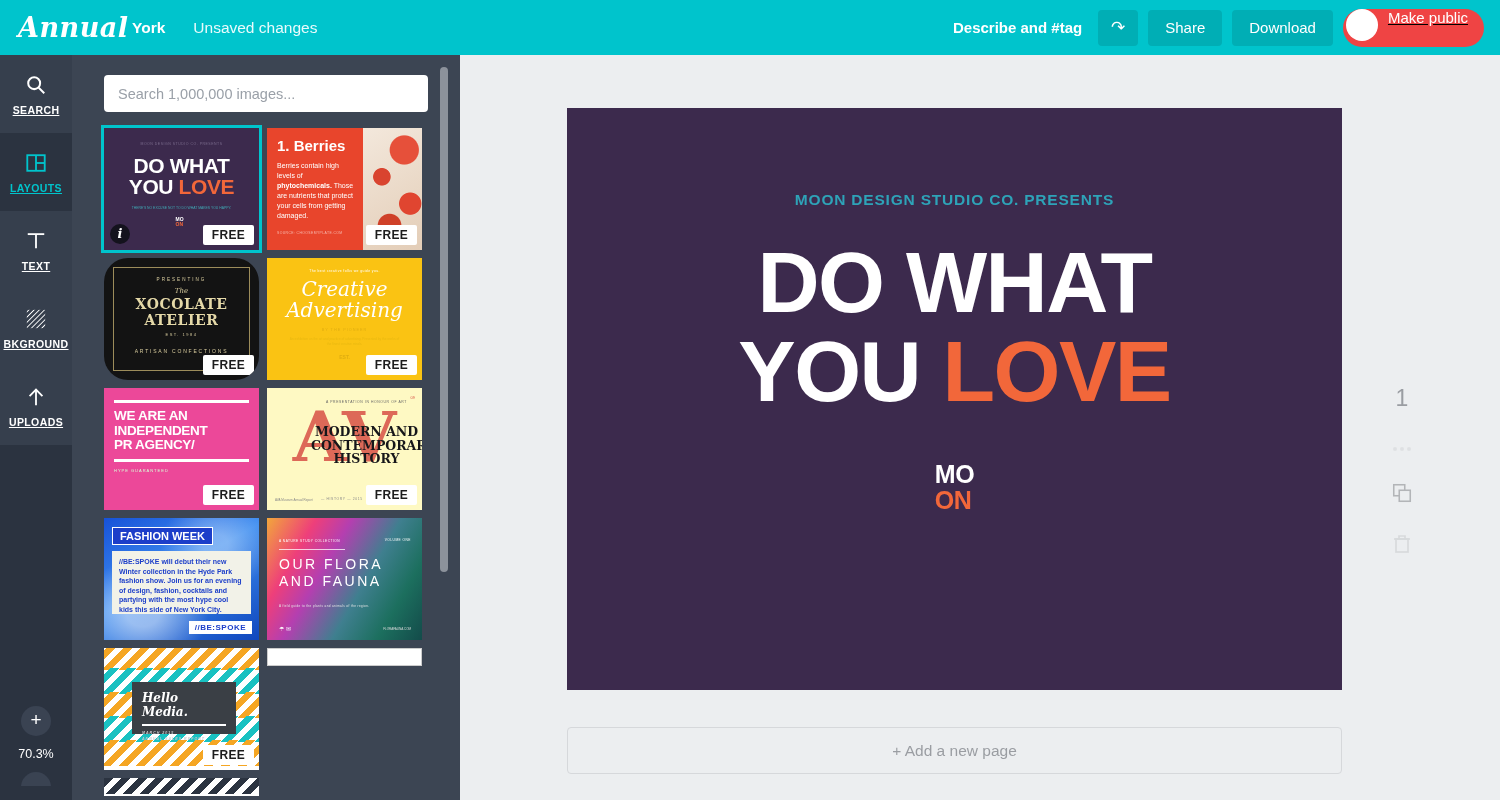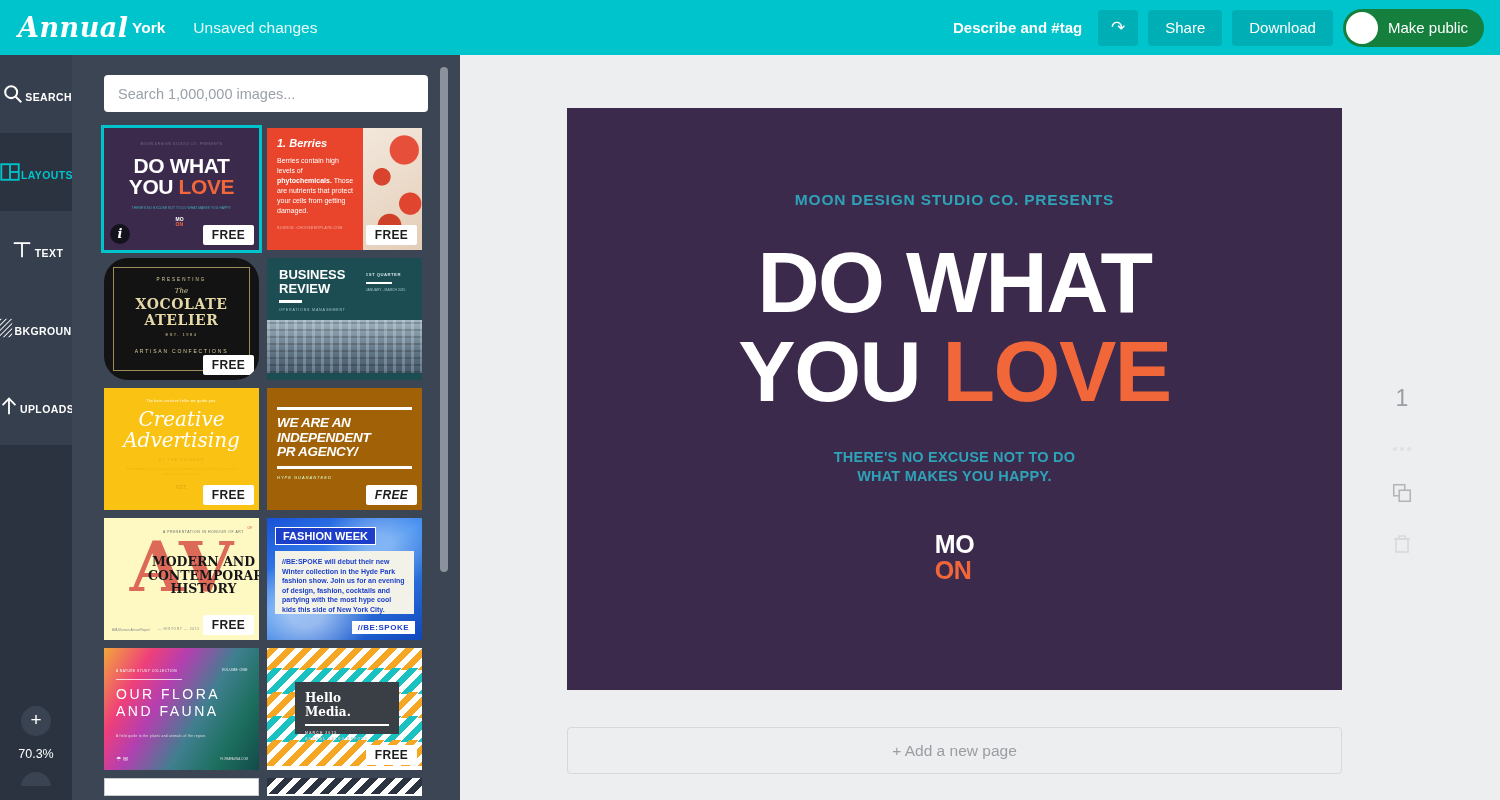--- a/index.html
+++ b/index.html
@@ -38,40 +38,40 @@
   .tbtn {
     background: #00aeb5; color: #fff; border: none; border-radius: 4px;
     height: 36px; padding: 0 17px; font-size: 15px; font-weight: 400;
     font-family: "Liberation Sans", sans-serif; cursor: pointer;
     display: flex; align-items: center; justify-content: center;
     white-space: nowrap;
   }
   .tbtn.icon-only { width: 40px; padding: 0; }
   #undo-icon { font-size: 17px; display: block; transform: scaleX(-1); }
   #make-public {
-    background: #15803d; border-radius: 20px; height: 38px;
-    display: flex; align-items: center; padding: 0 16px 0 3px; cursor: pointer;
+    background: #ef4444; border-radius: 20px; height: 38px;
+    display: flex; padding: 0 16px 0 3px; cursor: pointer; text-decoration: underline;
   }
   #avatar {
     width: 32px; height: 32px; border-radius: 50%; background: #fff;
     flex: 0 0 32px;
   }
   #make-public-label {
     color: #fff; font-size: 15px; margin-left: 10px; white-space: nowrap;
   }
 
   
   #rail {
     position: absolute; left: 0; top: 55px; width: 72px; height: 745px;
     background: #2b3340;
   }
   .rail-item {
-    position: relative; height: 78px; display: flex; flex-direction: row;
+    position: relative; height: 78px; display: flex; flex-direction: column;
     align-items: center; justify-content: center; cursor: pointer;
-    color: #fff; background: #363f4d;
+    color: #fff; background: #363f4d; text-decoration: underline;
   }
   .rail-item.active { background: #2b3340; color: #00c4cc; }
   .rail-label {
     font-size: 10.5px; font-weight: 700; letter-spacing: 0.4px; margin-top: 6px;
   }
   .rail-icon {
     width: 26px; height: 26px; display: flex;
     align-items: center; justify-content: center;
   }
   #zoom-ctrl {
@@ -135,21 +135,21 @@
   .t-dwyl .h1 { color: #fff; font-size: 21px; font-weight: 800; text-align: center;
     line-height: 21px; margin-top: 9px; letter-spacing: -0.4px; }
   .t-dwyl .h1 .or { color: #f2673a; }
   .t-dwyl .sub { color: #3fa9b5; font-size: 3.4px; text-align: center; margin-top: 9px;
     line-height: 5px; }
   .t-dwyl .mo { margin: 6px auto 0; width: 12px; }
   .t-dwyl .mo div { font-size: 5px; font-weight: 800; line-height: 5px; }
 
   .t-berries { background: #e8452c; display: flex; }
   .t-berries .left { width: 96px; padding: 9px 8px 0 10px; }
-  .t-berries .ttl { color: #fff; font-size: 11px; font-weight: 800; font-style: italic; }
+  .t-berries .ttl { color: #fff; font-size: 15px; font-weight: 800; }
   .t-berries .bd { color: #fff; font-size: 7px; line-height: 10px; margin-top: 7px; }
   .t-berries .bd b { font-weight: 800; }
   .t-berries .src { color: #f6b9ae; font-size: 3.4px; margin-top: 10px; letter-spacing: .4px; }
   .t-berries .right { flex: 1;
     background:
       radial-gradient(circle at 70% 18%, #e6503a 0 13%, transparent 14%),
       radial-gradient(circle at 32% 40%, #d9442f 0 10%, transparent 11%),
       radial-gradient(circle at 80% 62%, #e04530 0 12%, transparent 13%),
       radial-gradient(circle at 45% 80%, #cf4028 0 11%, transparent 12%),
       linear-gradient(150deg, #f3e8dc, #e3cdb7); }
@@ -186,21 +186,21 @@
 
   .t-creative { background: #fac313; text-align: center; padding-top: 11px; }
   .t-creative .tl { color: #fff; font-size: 3.4px; letter-spacing: .4px; }
   .t-creative .ttl { color: #fff; font-family: "DejaVu Serif", serif;
     font-style: italic; font-size: 20px; line-height: 21px; margin-top: 6px; }
   .t-creative .by { color: #e0ae10; font-size: 3.8px; margin-top: 7px; letter-spacing: 1px; }
   .t-creative .bd { color: #e8b811; font-size: 3.2px; line-height: 5px; margin-top: 5px;
     padding: 0 22px; }
   .t-creative .ft { color: #e0ae10; font-size: 5px; margin-top: 7px; font-weight: 700; }
 
-  .t-pr { background: #a16207; padding: 19px 10px 0; font-style: italic; }
+  .t-pr { background: #ec4899; padding: 12px 10px 0; }
   .t-pr .line { height: 3px; background: #fff; }
   .t-pr .tx { color: #fff; font-size: 13.5px; font-weight: 800;
     line-height: 14.5px; margin: 6px 0 6px; letter-spacing: -0.3px; }
   .t-pr .cap { color: #d8ffd8; font-size: 4px; letter-spacing: 1px; margin-top: 6px; }
 
   .t-modern { background: #fef9c3; position: relative; text-align: center; padding-left: 44px; }
   .t-modern .av { position: absolute; left: 50%; top: 14px; transform: translateX(-50%);
     color: #d9564a; font-family: "DejaVu Serif", serif; font-weight: 700;
     font-size: 70px; line-height: 70px; opacity: .88; }
   .t-modern .tl { position: relative; color: #666; font-size: 3.4px;
@@ -244,21 +244,21 @@
     line-height: 4.5px; letter-spacing: .4px; }
   .t-flora .ic { position: absolute; left: 12px; bottom: 8px; color: #fff; font-size: 6px; }
   .t-flora .url { position: absolute; right: 11px; bottom: 9px; color: #dcdcdc; font-size: 3px; }
 
   .t-hello { position: relative; background: #fff; overflow: hidden; }
   .t-hello .zig {
     position: absolute; left: -10px; right: -10px; height: 26px;
     background: repeating-linear-gradient(135deg, currentColor 0 6px, transparent 6px 12px);
   }
   .t-hello .card { position: absolute; left: 28px; top: 34px; width: 104px; height: 52px;
-    background: #3a3f45; padding: 9px 10px 0; }
+    background: #3a3f45; padding: 9px 10px 0; font-style: italic; }
   .t-hello .card .t { color: #fff; font-size: 12px; font-weight: 800;
     font-family: "DejaVu Serif", serif; }
   .t-hello .card .ul { height: 2px; background: #fff; margin-top: 5px; }
   .t-hello .card .sm { color: #c9ccd0; font-size: 3.6px; letter-spacing: 1px;
     line-height: 5.5px; margin-top: 5px; font-weight: 700; }
 
   .t-partial-a { background: #fff; border: 1px solid #ccc; }
   .t-partial-b { background: #fff; position: relative; overflow: hidden; }
 
   
@@ -434,36 +434,20 @@
           <div class="p1">PRESENTING</div>
           <div class="the">The</div>
           <div class="big">XOCOLATE</div>
           <div class="big">ATELIER</div>
           <div class="est">EST. 1984</div>
           <div class="art">ARTISAN CONFECTIONS</div>
         </div>
         <div class="free-badge">FREE</div>
       </div>
 
-      <div class="thumb t-biz">
-        <div class="top">
-          <div>
-            <div class="bt">BUSINESS</div>
-            <div class="bt">REVIEW</div>
-            <div class="bar"></div>
-            <div class="cap">OPERATIONS MANAGEMENT</div>
-          </div>
-          <div class="rcol">
-            <div class="q">1ST QUARTER</div>
-            <div class="bar2"></div>
-            <div class="d">JANUARY - MARCH 2015</div>
-          </div>
-        </div>
-        <div class="photo"></div>
-      </div>
 
       <div class="thumb t-creative">
         <div class="tl">The best creative folks we guide you.</div>
         <div class="ttl">
           <span>Creative</span><br><span>Advertising</span>
         </div>
         <div class="by">BY THE PIONEER</div>
         <div class="bd">An exhibition on the art and practice of advertising. Presented by the works of the finest creative minds.</div>
         <div class="ft">EST.</div>
         <div class="free-badge">FREE</div>
@@ -539,24 +523,20 @@
   </div>
 
   <div id="main">
 
     <div id="canvas">
       <div id="c-eyebrow">MOON DESIGN STUDIO CO. PRESENTS</div>
       <div id="c-title">
         <span>DO WHAT</span><br>
         <span>YOU </span><span class="orange">LOVE</span>
       </div>
-      <div id="c-tagline">
-        <span>THERE'S NO EXCUSE NOT TO DO</span><br>
-        <span>WHAT MAKES YOU HAPPY.</span>
-      </div>
       <div id="c-logo">
         <div class="mo">MO</div>
         <div class="on">ON</div>
       </div>
     </div>
 
     <div id="page-tools">
       <div id="page-num">1</div>
       <div class="ptool faint">
         <svg width="20" height="6" viewBox="0 0 20 6" fill="#9a9da2">

